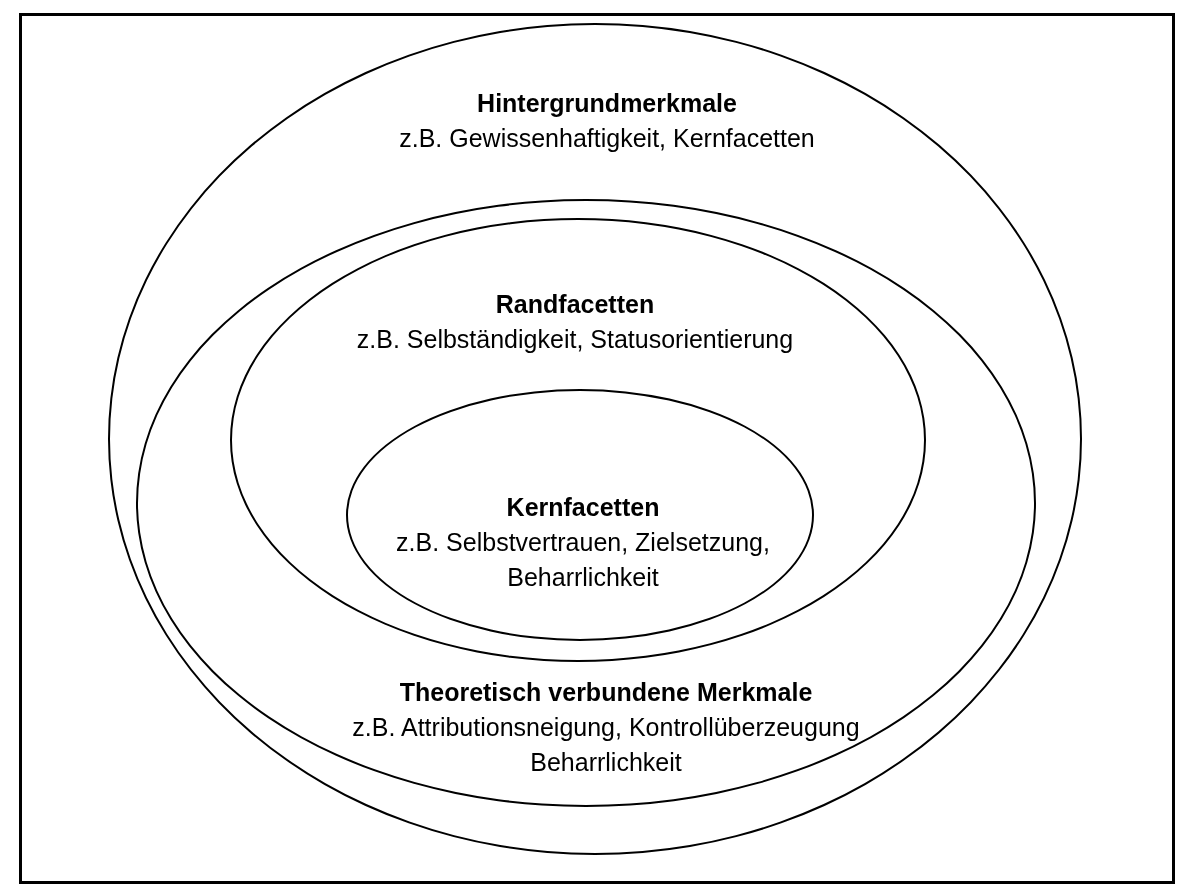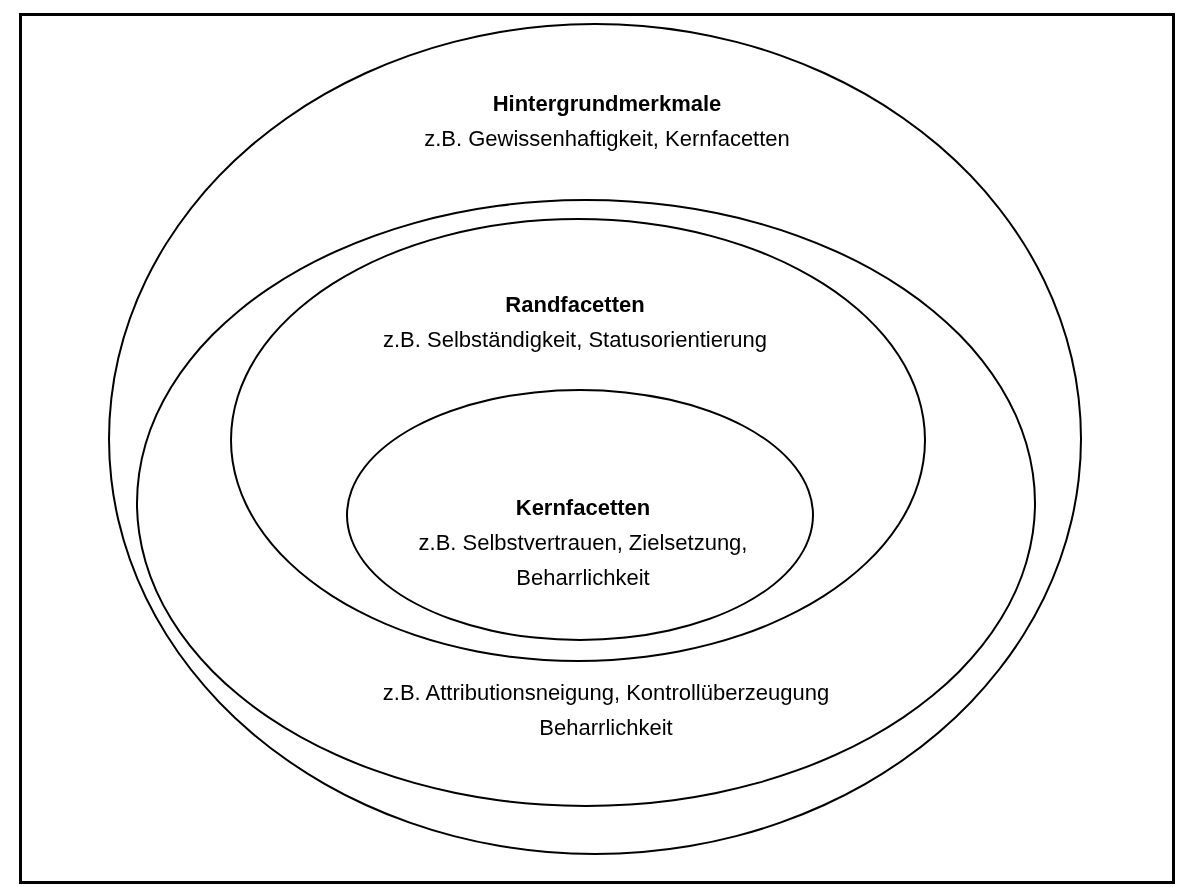--- a/index.html
+++ b/index.html
@@ -35,21 +35,21 @@
   }
   .ring-outer   { left: 108px; top:  23px; width: 974px; height: 832px; }
   .ring-second  { left: 136px; top: 199px; width: 900px; height: 608px; }
   .ring-third   { left: 230px; top: 218px; width: 696px; height: 444px; }
   .ring-inner   { left: 346px; top: 389px; width: 468px; height: 252px; }
 
   .label {
     position: absolute;
     transform: translateX(-50%);
     text-align: center;
-    font-size: 22px;
+    font-size: 25px;
     line-height: 35px;
     white-space: nowrap;
   }
   .label .title { font-weight: bold; }
   .label-hintergrund { left: 607px; top:  86px; }
   .label-rand        { left: 575px; top: 287px; }
   .label-kern        { left: 583px; top: 474px; margin-top: 16px; }
   .label-theoretisch { left: 606px; top: 675px; }
 </style>
 </head>
@@ -73,16 +73,17 @@
     <div class="examples">z.B. Selbständigkeit, Statusorientierung</div>
   </div>
 
   <div class="label label-kern">
     <div class="title">Kernfacetten</div>
     <div class="examples">z.B. Selbstvertrauen, Zielsetzung,</div>
     <div class="examples">Beharrlichkeit</div>
   </div>
 
   <div class="label label-theoretisch">
+    <div class="title">Theoretisch verbundene Merkmale</div>
     <div class="examples">z.B. Attributionsneigung, Kontrollüberzeugung</div>
     <div class="examples">Beharrlichkeit</div>
   </div>
 </div>
 
 </body></html>

